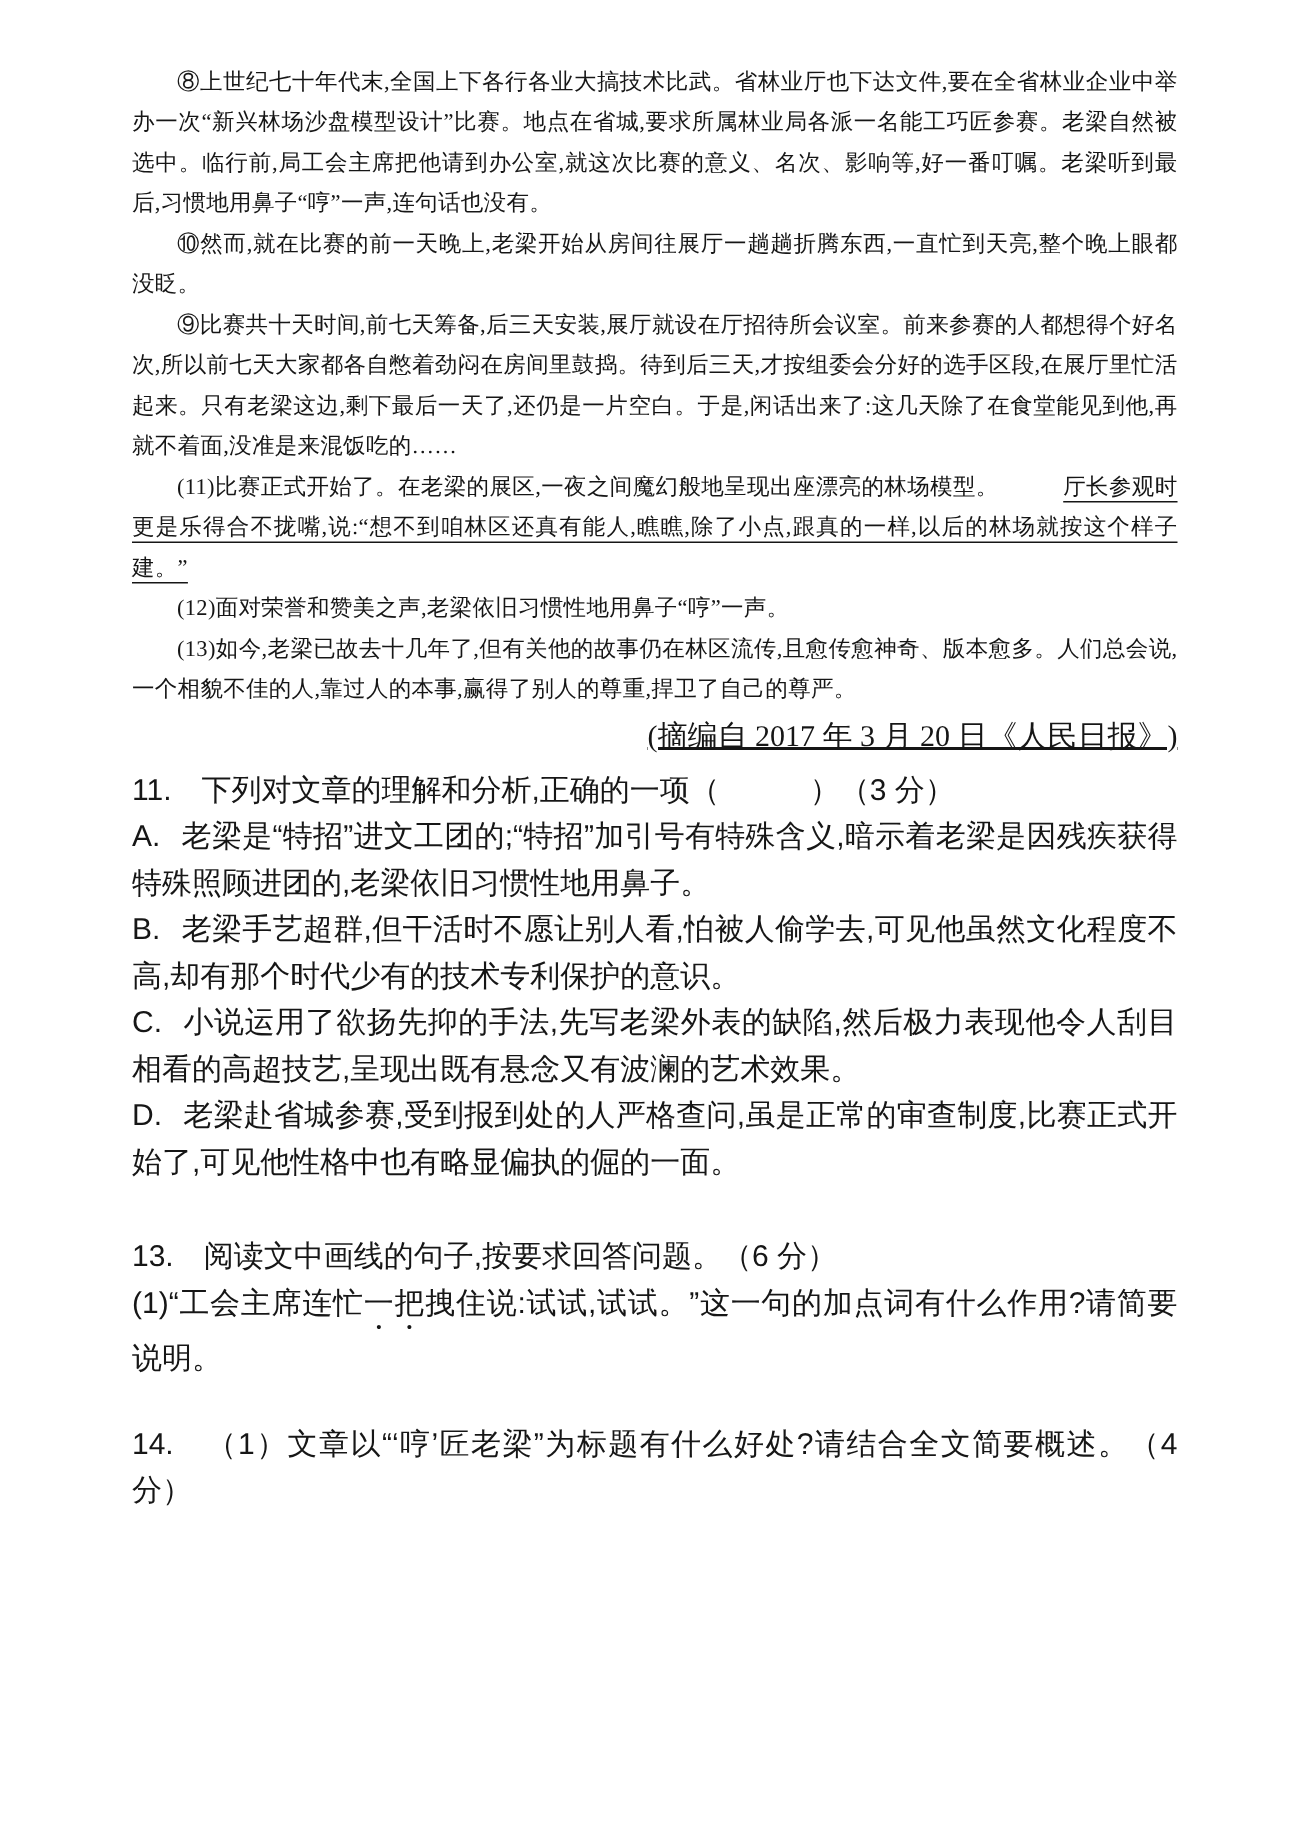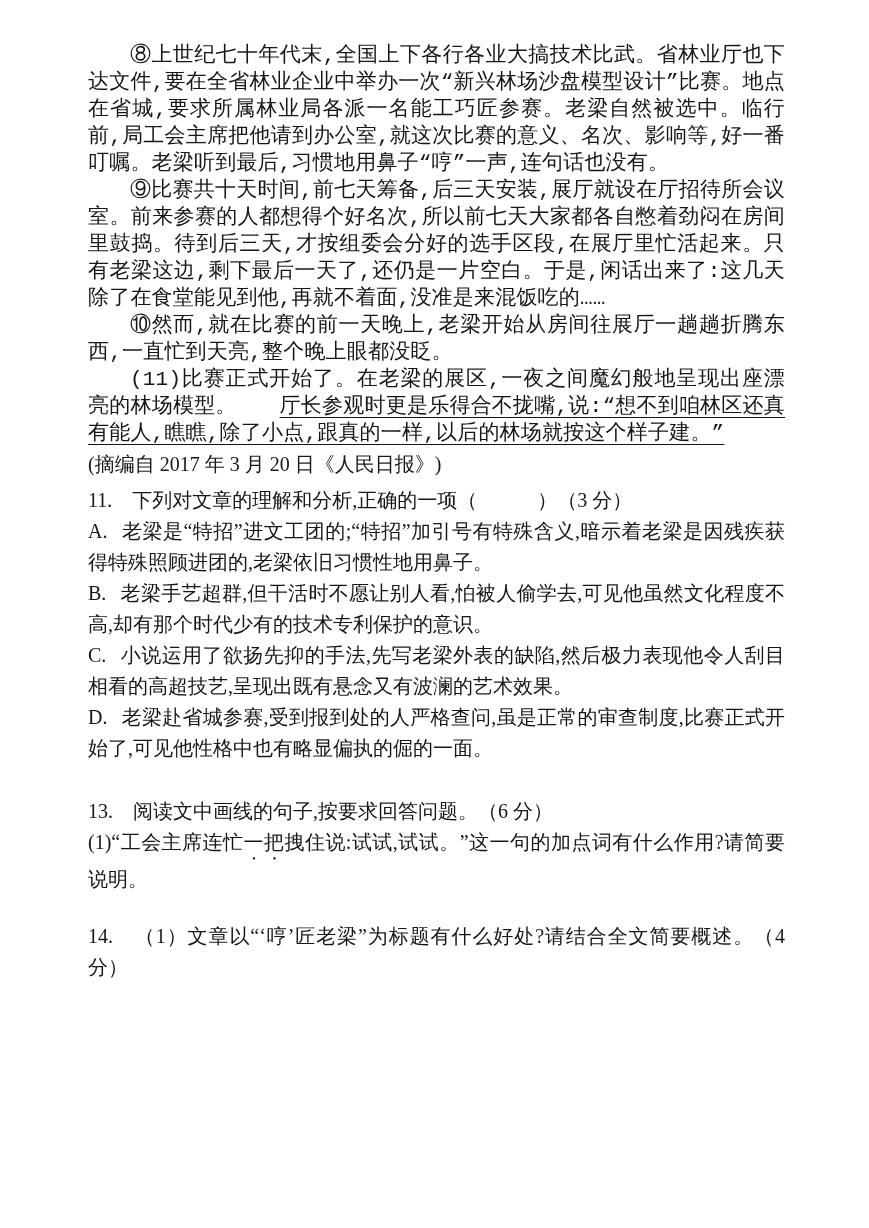--- a/index.html
+++ b/index.html
@@ -10,38 +10,39 @@
   }
   .page{
     box-sizing:border-box;
     width:869px;height:1228px;
     padding:42px 84px 0 88px;
     background:#ffffff;
   }
   
   .story p{
     margin:0;
-    font-family:Liberation Mono, monospace;
-    font-size:21px;
+    font-family:Liberation Serif, serif;
+    font-size:15px;
     line-height:27px;
     text-align:justify;
     text-indent:2em;
     letter-spacing:0.2px;
   }
   .attribution{
     margin:2px 0 6px 0;
     font-family:"Liberation Serif",serif;
     font-size:20px;
     line-height:30px;
-    text-align:left;
+    text-align:right;
+    text-decoration:underline;
   }
   
   .questions p{
     margin:0;
-    font-family:Liberation Serif, serif;
+    font-family:Liberation Sans, sans-serif;
     font-size:20px;
     line-height:31px;
     text-align:justify;
   }
   .opt-label{display:inline-block;margin-right:14px;}
   .ul-sentence{
     text-decoration:underline;
     text-decoration-thickness:1px;
     text-underline-offset:5px;
     text-decoration-color:#161616;
@@ -58,23 +59,25 @@
   .gap-md{margin-top:26px !important;}
   .gap-lg{margin-top:32px !important;}
 </style>
 </head>
 <body>
 
 <div class="page">
 
   <div class="story">
     <p>⑧上世纪七十年代末,全国上下各行各业大搞技术比武。省林业厅也下达文件,要在全省林业企业中举办一次“新兴林场沙盘模型设计”比赛。地点在省城,要求所属林业局各派一名能工巧匠参赛。老梁自然被选中。临行前,局工会主席把他请到办公室,就这次比赛的意义、名次、影响等,好一番叮嘱。老梁听到最后,习惯地用鼻子“哼”一声,连句话也没有。</p>
+    <p>⑩然而,就在比赛的前一天晚上,老梁开始从房间往展厅一趟趟折腾东西,一直忙到天亮,整个晚上眼都没眨。</p>
     <p>⑨比赛共十天时间,前七天筹备,后三天安装,展厅就设在厅招待所会议室。前来参赛的人都想得个好名次,所以前七天大家都各自憋着劲闷在房间里鼓捣。待到后三天,才按组委会分好的选手区段,在展厅里忙活起来。只有老梁这边,剩下最后一天了,还仍是一片空白。于是,闲话出来了:这几天除了在食堂能见到他,再就不着面,没准是来混饭吃的……</p>
-    <p>⑩然而,就在比赛的前一天晚上,老梁开始从房间往展厅一趟趟折腾东西,一直忙到天亮,整个晚上眼都没眨。</p>
     <p><span>(11)比赛正式开始了。在老梁的展区,一夜之间魔幻般地呈现出座漂亮的林场模型。</span><span class="ul-sentence">厅长参观时更是乐得合不拢嘴,说:“想不到咱林区还真有能人,瞧瞧,除了小点,跟真的一样,以后的林场就按这个样子建。”</span></p>
+    <p>(12)面对荣誉和赞美之声,老梁依旧习惯性地用鼻子“哼”一声。</p>
+    <p>(13)如今,老梁已故去十几年了,但有关他的故事仍在林区流传,且愈传愈神奇、版本愈多。人们总会说,一个相貌不佳的人,靠过人的本事,赢得了别人的尊重,捍卫了自己的尊严。</p>
     <div class="attribution">(摘编自 2017 年 3 月 20 日《人民日报》)</div>
   </div>
 
   <div class="questions">
 
     <p>11.　下列对文章的理解和分析,正确的一项（　　　）（3 分）</p>
 
     <p><span class="opt-label">A.</span><span>老梁是“特招”进文工团的;“特招”加引号有特殊含义,暗示着老梁是因残疾获得特殊照顾进团的,老梁依旧习惯性地用鼻子。</span></p>
 
     <p><span class="opt-label">B.</span><span>老梁手艺超群,但干活时不愿让别人看,怕被人偷学去,可见他虽然文化程度不高,却有那个时代少有的技术专利保护的意识。</span></p>

